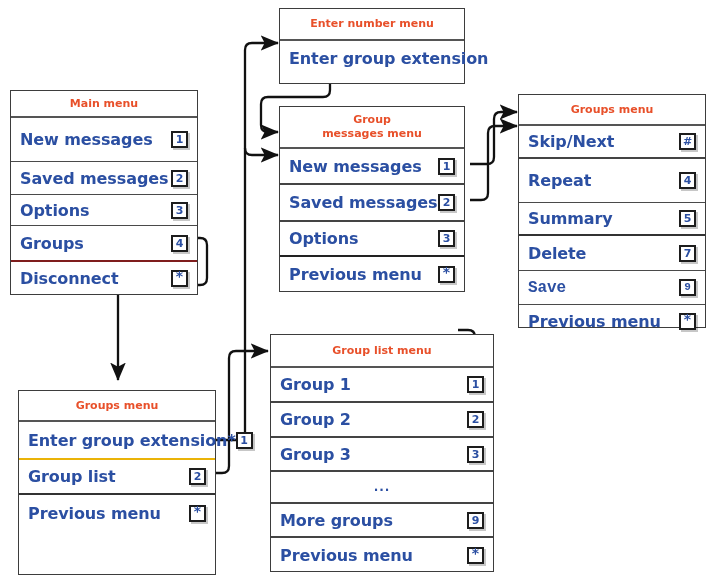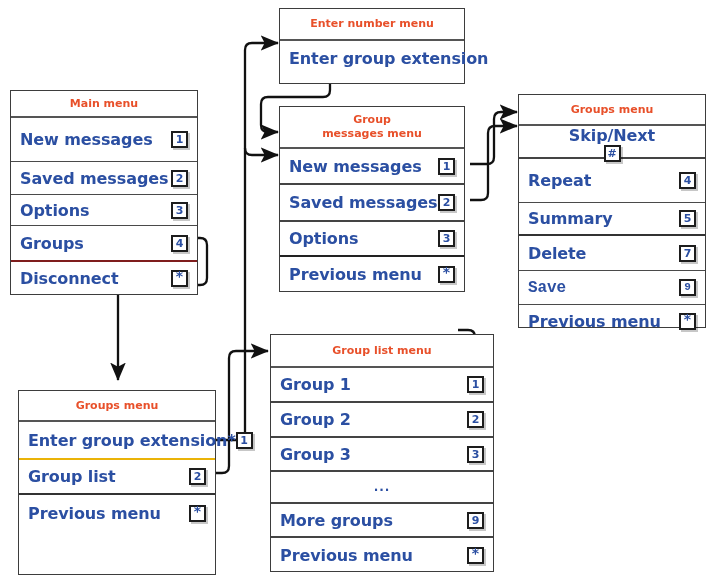--- a/index.html
+++ b/index.html
@@ -150,21 +150,21 @@
       <span class="key">3</span>
     </div>
     <div class="menu-row" style="height:34px;">
       <span class="row-label">Previous menu</span>
       <span class="key star">*</span>
     </div>
   </div>
 
   <div class="menu-box" style="left:518px;top:94px;width:188px;height:234px;">
     <div class="menu-title" style="height:31px;">Groups menu</div>
-    <div class="menu-row" style="height:33px;border-bottom:2px solid #444;flex-direction:column;">
+    <div class="menu-row" style="height:33px;border-bottom:2px solid #444;">
       <span class="row-label">Skip/Next</span>
       <span class="key hash">#</span>
     </div>
     <div class="menu-row" style="height:44px;">
       <span class="row-label">Repeat</span>
       <span class="key">4</span>
     </div>
     <div class="menu-row" style="height:33px;border-bottom:2px solid #333;">
       <span class="row-label">Summary</span>
       <span class="key">5</span>

